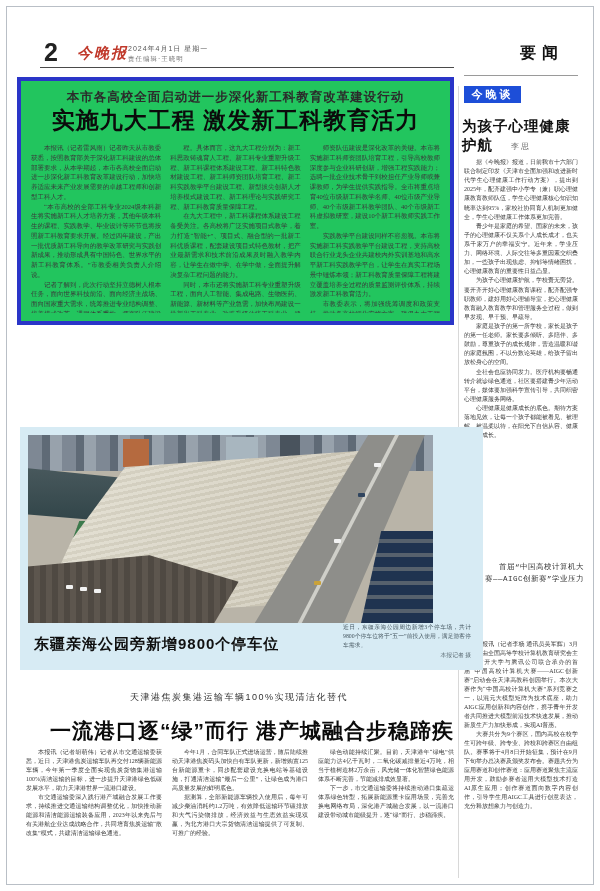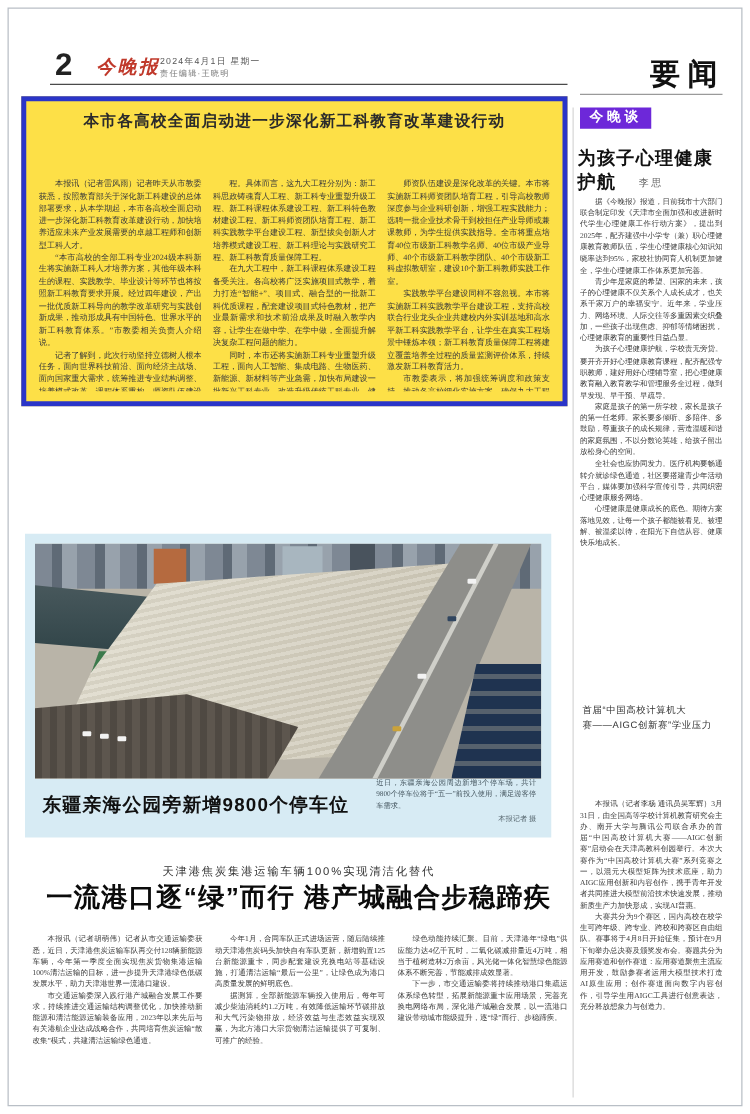--- a/index.html
+++ b/index.html
@@ -9,48 +9,48 @@
   .sans{font-family:"Liberation Sans","DejaVu Sans",sans-serif;}
   .sheet-frame{position:absolute;inset:6px;border:1px solid #b9bfc6;pointer-events:none;}
 
   
   .hdr-num{left:44px;top:38px;font-size:25px;font-weight:bold;color:#222;}
   .hdr-logo{left:77px;top:44px;font-size:15px;font-weight:bold;font-style:italic;
             color:#c0392b;letter-spacing:2px;}
   .hdr-date{left:128px;top:44px;font-size:7px;color:#555;letter-spacing:1px;}
   .hdr-editor{left:128px;top:55px;font-size:6.5px;color:#777;letter-spacing:1px;}
   .hdr-rule-l{left:40px;top:67px;width:414px;height:1px;background:#4a4a4a;}
-  .hdr-section{left:520px;top:43px;font-size:24px;font-weight:bold;color:#111;letter-spacing:6px;}
+  .hdr-section{left:520px;top:43px;font-size:16px;font-weight:bold;color:#111;letter-spacing:6px;}
   .hdr-rule-r{left:464px;top:75px;width:114px;height:1px;background:#9a9a9a;}
   .v-divider{left:458px;top:86px;width:1px;height:792px;background:#d8d8d8;}
 
   
   .lead-box{left:17px;top:77px;width:437px;height:248px;border:4px solid #2a35c8;
-            background:#fde047;box-sizing:border-box;}
+            background:#22c55e;box-sizing:border-box;}
   .lead-kicker{width:100%;top:8px;text-align:center;font-size:12.5px;color:#2b2b2b;
                letter-spacing:1px;font-weight:bold;font-family:"Liberation Sans","DejaVu Sans",sans-serif;}
   .lead-headline{width:100%;top:24px;text-align:center;font-size:23px;font-weight:bold;
                  color:#0b0b0b;letter-spacing:1px;font-family:"Liberation Sans","DejaVu Sans",sans-serif;}
   .lead-cols{left:10px;right:10px;top:62px;bottom:8px;display:flex;gap:9px;overflow:hidden;}
   .lead-col{flex:1;font-size:6.5px;line-height:1.5;text-align:justify;color:#3a3a3a;overflow:hidden;}
   .lead-col p, .body-col p, .side-body p{margin:0;text-indent:2em;}
 
   
-  .talk-badge{left:464px;top:86px;width:57px;height:17px;background:#6d28d9;color:#fff;
+  .talk-badge{left:464px;top:86px;width:57px;height:17px;background:#1d4ed8;color:#fff;
               font-size:11px;font-weight:bold;letter-spacing:3px;text-align:center;line-height:17px;
               font-family:"Liberation Sans","DejaVu Sans",sans-serif;}
   .talk-title{left:462px;top:117px;width:118px;text-align:left;font-size:14.5px;font-weight:bold;
               color:#111;letter-spacing:1px;font-family:"Liberation Sans","DejaVu Sans",sans-serif;}
   .talk-author{left:462px;top:141px;width:118px;text-align:center;font-size:8px;color:#666;letter-spacing:2px;}
   .talk-body{left:464px;top:158px;width:114px;height:392px;font-size:6px;line-height:1.52;
              text-align:justify;color:#3a3a3a;overflow:hidden;}
 
   
-  .aigc-kicker{left:466px;top:562px;width:118px;text-align:left;font-size:7.5px;color:#333;
-               line-height:1.55;letter-spacing:0.5px;font-family:Liberation Sans, sans-serif;}
+  .aigc-kicker{left:466px;top:562px;width:118px;text-align:right;font-size:7.5px;color:#333;
+               line-height:1.55;letter-spacing:0.5px;font-family:Liberation Mono, monospace;}
   .aigc-title{left:460px;top:587px;width:122px;text-align:center;font-size:15px;font-weight:bold;
               color:#0c0c0c;line-height:1.4;letter-spacing:1px;font-family:"Liberation Sans","DejaVu Sans",sans-serif;}
   .aigc-body{left:464px;top:640px;width:114px;height:238px;font-size:6px;line-height:1.5;
              text-align:justify;color:#3a3a3a;overflow:hidden;}
 
   
   .photo-panel{left:20px;top:427px;width:421px;height:243px;background:#d7ebf4;}
   .photo{left:8px;top:8px;width:405px;height:188px;background:#b9b4a8;overflow:hidden;}
   .ph-buildings{left:0;top:0;width:100%;height:36px;
      background:repeating-linear-gradient(90deg,#7e8894 0 14px,#5f6a76 14px 22px,#98a2ac 22px 34px);}
@@ -104,20 +104,21 @@
 <div class="abs hdr-logo">今晚报</div>
 <div class="abs hdr-date sans">2024年4月1日 星期一</div>
 <div class="abs hdr-editor sans">责任编辑·王晓明</div>
 <div class="abs hdr-rule-l"></div>
 <div class="abs hdr-section">要闻</div>
 <div class="abs hdr-rule-r"></div>
 <div class="abs v-divider"></div>
 
 <section class="abs lead-box">
   <div class="abs lead-kicker">本市各高校全面启动进一步深化新工科教育改革建设行动</div>
+  <h1 class="abs lead-headline" style="margin:0;">实施九大工程 激发新工科教育活力</h1>
   <div class="abs lead-cols">
     <div class="lead-col">
       <p>本报讯（记者雷风雨）记者昨天从市教委获悉，按照教育部关于深化新工科建设的总体部署要求，从本学期起，本市各高校全面启动进一步深化新工科教育改革建设行动，加快培养适应未来产业发展需要的卓越工程师和创新型工科人才。</p>
       <p>“本市高校的全部工科专业2024级本科新生将实施新工科人才培养方案，其他年级本科生的课程、实践教学、毕业设计等环节也将按照新工科教育要求开展。经过四年建设，产出一批优质新工科导向的教学改革研究与实践创新成果，推动形成具有中国特色、世界水平的新工科教育体系。”市教委相关负责人介绍说。</p>
       <p>记者了解到，此次行动坚持立德树人根本任务，面向世界科技前沿、面向经济主战场、面向国家重大需求，统筹推进专业结构调整、培养模式改革、课程体系重构、师资队伍建设等重点任务，聚焦新工科建设的基本要求和关键领域，实施九大工</p>
     </div>
     <div class="lead-col">
       <p>程。具体而言，这九大工程分别为：新工科思政铸魂育人工程、新工科专业重塑升级工程、新工科课程体系建设工程、新工科特色教材建设工程、新工科师资团队培育工程、新工科实践教学平台建设工程、新型拔尖创新人才培养模式建设工程、新工科理论与实践研究工程、新工科教育质量保障工程。</p>
       <p>在九大工程中，新工科课程体系建设工程备受关注。各高校将广泛实施项目式教学，着力打造“智能+”、项目式、融合型的一批新工科优质课程，配套建设项目式特色教材，把产业最新需求和技术前沿成果及时融入教学内容，让学生在做中学、在学中做，全面提升解决复杂工程问题的能力。</p>
       <p>同时，本市还将实施新工科专业重塑升级工程，面向人工智能、集成电路、生物医药、新能源、新材料等产业急需，加快布局建设一批新兴工科专业，改造升级传统工科专业，健全专业动态调整机制，推动学科专业交叉融合发展。</p>
@@ -147,21 +148,21 @@
   <div>首届“中国高校计算机大</div>
   <div>赛——AIGC创新赛”学业压力</div>
 </div>
 <div class="abs aigc-title">
 </div>
 <div class="abs aigc-body side-body">
   <p>本报讯（记者李杨 通讯员吴军辉）3月31日，由全国高等学校计算机教育研究会主办、南开大学与腾讯公司联合承办的首届“中国高校计算机大赛——AIGC创新赛”启动会在天津高教科创园举行。本次大赛作为“中国高校计算机大赛”系列竞赛之一，以混元大模型矩阵为技术底座，助力AIGC应用创新和内容创作，携手青年开发者共同推进大模型前沿技术快速发展，推动新质生产力加快形成，实现AI普惠。</p>
   <p>大赛共分为9个赛区，国内高校在校学生可跨年级、跨专业、跨校和跨赛区自由组队。赛事将于4月8日开始征集，预计在9月下旬举办总决赛及颁奖发布会。赛题共分为应用赛道和创作赛道：应用赛道聚焦主流应用开发，鼓励参赛者运用大模型技术打造AI原生应用；创作赛道面向数字内容创作，引导学生用AIGC工具进行创意表达，充分释放想象力与创造力。</p>
 </div>
 
-<figure class="abs photo-panel" style="margin:0;">
+<figure class="abs photo-panel" style="margin:0;padding-left:42px;">
   <div class="abs photo">
     <div class="abs ph-buildings"></div>
     <div class="abs ph-bldg-orange"></div>
     <div class="abs ph-bldg-glass"></div>
     <div class="abs ph-bldg-dark"></div>
     <div class="abs ph-water"></div>
     <div class="abs ph-tarp"></div>
     <div class="abs ph-lot"></div>
     <div class="abs ph-lot-tex"></div>
     <div class="abs ph-road"></div>
@@ -178,21 +179,21 @@
     <div class="abs ph-car" style="left:66px;top:154px;"></div>
   </div>
   <figcaption>
     <div class="abs cap-title">东疆亲海公园旁新增9800个停车位</div>
     <div class="abs cap-note">近日，东疆亲海公园周边新增3个停车场，共计9800个停车位将于“五一”前投入使用，满足游客停车需求。</div>
     <div class="abs cap-credit">本报记者 摄</div>
   </figcaption>
 </figure>
 
 <div class="abs port-kicker">天津港焦炭集港运输车辆100%实现清洁化替代</div>
-<h2 class="abs port-headline" style="margin:0;">一流港口逐“绿”而行 港产城融合步稳蹄疾</h2>
+<h2 class="abs port-headline" style="margin:13px;">一流港口逐“绿”而行 港产城融合步稳蹄疾</h2>
 <div class="abs port-cols">
   <div class="body-col">
     <p>本报讯（记者胡萌伟）记者从市交通运输委获悉，近日，天津港焦炭运输车队再交付128辆新能源车辆，今年第一季度全面实现焦炭货物集港运输100%清洁运输的目标，进一步提升天津港绿色低碳发展水平，助力天津港世界一流港口建设。</p>
     <p>市交通运输委深入践行港产城融合发展工作要求，持续推进交通运输结构调整优化，加快推动新能源和清洁能源运输装备应用，2023年以来先后与有关港航企业达成战略合作，共同培育焦炭运输“散改集”模式，共建清洁运输绿色通道。</p>
   </div>
   <div class="body-col">
     <p>今年1月，合同车队正式进场运营，随后陆续推动天津港焦炭码头加快自有车队更新，新增购置125台新能源重卡，同步配套建设充换电站等基础设施，打通清洁运输“最后一公里”，让绿色成为港口高质量发展的鲜明底色。</p>
     <p>据测算，全部新能源车辆投入使用后，每年可减少柴油消耗约1.2万吨，有效降低运输环节碳排放和大气污染物排放，经济效益与生态效益实现双赢，为北方港口大宗货物清洁运输提供了可复制、可推广的经验。</p>
   </div>
   <div class="body-col">

